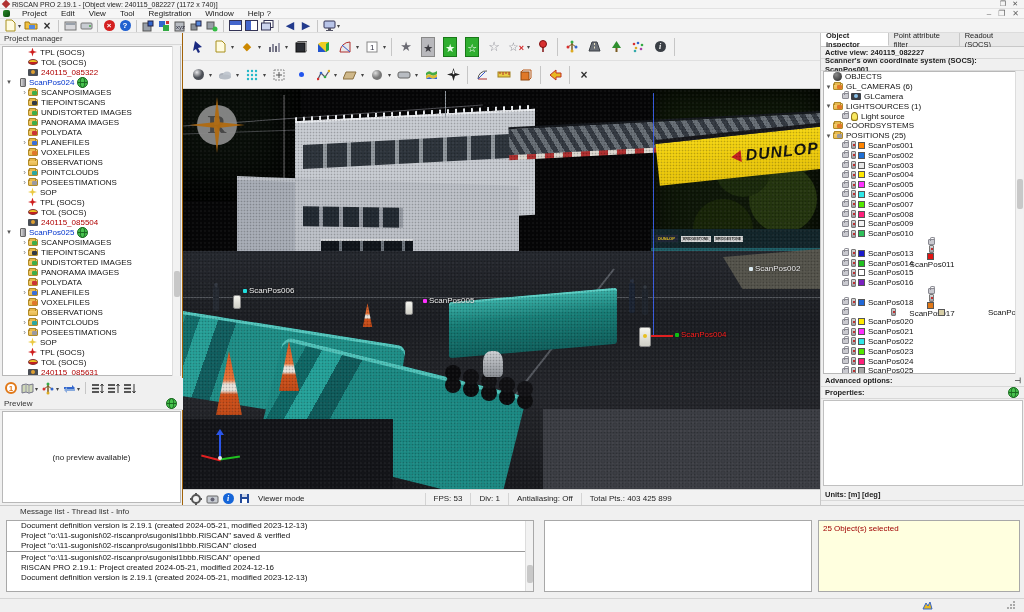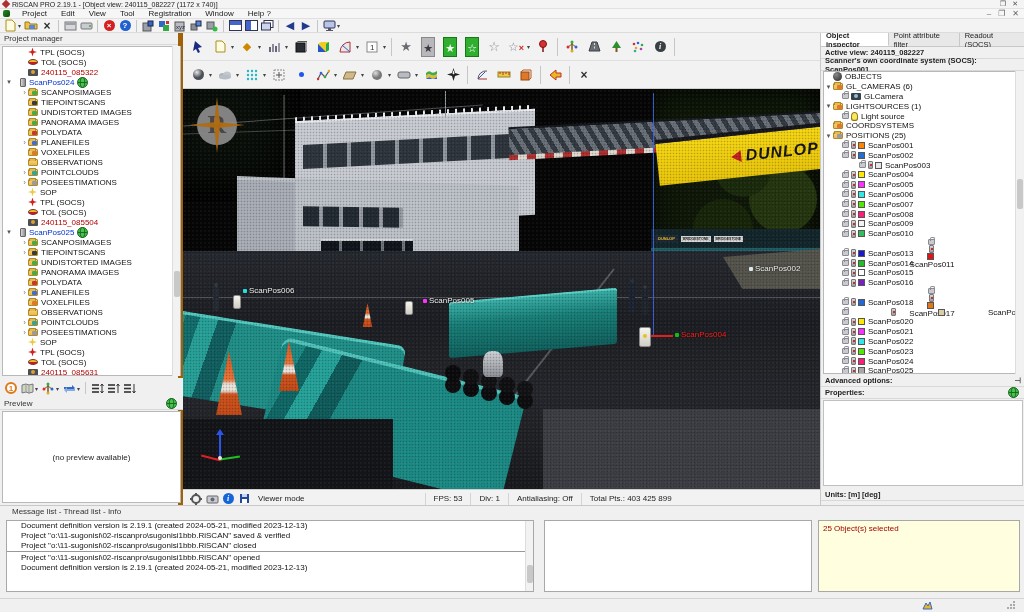--- a/index.html
+++ b/index.html
@@ -18,21 +18,21 @@
   #maintoolbar { left:0; top:19px; width:1024px; height:14px; background:#f3f3f3; border-bottom:1px solid #dcdcdc; display:flex; align-items:center; padding-left:2px; }
 
   .tbi { height:13px; min-width:14px; display:inline-flex; align-items:center; justify-content:center; margin:0 1px; border-radius:2px; }
   .tbi svg { display:block; }
   .dd { font-size:6px; color:#444; margin:0 2px 0 0; }
   .tsep { width:1px; height:12px; background:#c6c6c6; margin:0 3px; }
   .cir { width:11px; height:11px; border-radius:50%; color:#fff; font-size:8px; font-weight:bold; display:inline-flex; align-items:center; justify-content:center; }
   .glyph { font-size:11px; line-height:1; }
 
   
-  #leftpanel { left:0; top:33px; width:183px; height:472px; background:#f0f0f0; border-right:5px solid #a16207; }
+  #leftpanel { left:0; top:33px; width:183px; height:472px; background:#f0f0f0; border-right:1px solid #a16207; }
   .paneltab { height:12px; font-size:8px; color:#333; padding:1px 4px; background:#f0f0f0; border-bottom:1px solid #d8d8d8; display:flex; align-items:center; }
   #ptree { position:absolute; left:2px; top:13px; width:179px; height:330px; background:#fff; border:1px solid #b8b8b8; overflow:hidden; }
   .trow { height:10px; display:flex; align-items:center; font-size:8px; white-space:nowrap; }
   .trow .exp { width:8px; font-size:7px; color:#555; text-align:center; flex:none; }
   .trow .chev { width:7px; font-size:8px; color:#777; text-align:center; flex:none; }
   .fold { width:10px; height:7px; background:linear-gradient(#f6d278,#e8b94e); border:1px solid #b08a28; border-radius:1px; position:relative; flex:none; margin-right:3px; }
   .fold::before { content:""; position:absolute; left:0; top:-2px; width:5px; height:2px; background:#e8b94e; border:1px solid #b08a28; border-bottom:none; border-radius:1px 1px 0 0; }
   .chip { position:absolute; right:0; bottom:0; width:5px; height:4px; border-radius:1px; }
   .mini { flex:none; margin-right:3px; }
   .vscroll { position:absolute; width:8px; background:#f2f2f2; border-left:1px solid #ddd; }
@@ -74,21 +74,21 @@
   .orow .exp { width:9px; font-size:7px; color:#555; text-align:center; flex:none; }
   .lockic { width:7px; height:6px; background:#c9c9cf; border:1px solid #8a8a92; border-radius:1px; position:relative; flex:none; margin-right:2px; }
   .lockic::before { content:""; position:absolute; left:1px; top:-3px; width:3px; height:3px; border:1px solid #8a8a92; border-bottom:none; border-radius:2px 2px 0 0; }
   .tripod { width:5px; height:8px; background:linear-gradient(#d8d8d8,#9a9aa0); border:1px solid #777; border-radius:1px; position:relative; flex:none; margin-right:2px; }
   .tripod::after { content:""; position:absolute; left:1px; top:2px; width:2px; height:2px; background:#c03030; }
   .csq { width:7px; height:7px; border:1px solid #555; flex:none; margin-right:3px; }
   #props-empty { position:absolute; left:2px; top:367px; width:200px; height:86px; background:#fff; border:1px solid #c0c0c0; }
 
   
   #bottompanel { left:0; top:505px; width:1024px; height:93px; background:#f0f0f0; border-top:1px solid #c8c8c8; }
-  #msgtab { height:12px; font-size:8px; color:#333; padding:1px 12px; }
+  #msgtab { height:12px; font-size:8px; color:#333; padding:1px 20px; }
   .msgbox { position:absolute; top:14px; height:72px; background:#fff; border:1px solid #a8a8a8; font-size:8px; overflow:hidden; }
   .msgbox .ln { padding:0 3px 0 14px; line-height:9.8px; white-space:nowrap; color:#111; }
   .msgbox hr { border:none; border-top:1px solid #999; margin:1px 0; }
   #selbox { left:818px; top:14px; width:202px; background:#ffffdf; }
   #selbox .sel { padding:3px 4px; font-size:8px; color:#a00000; }
   #statusstrip { left:0; top:598px; width:1024px; height:14px; background:#f0f0f0; border-top:1px solid #d4d4d4; display:flex; align-items:center; }
 
   
   #wm { position:absolute; left:6px; top:8px; width:56px; height:56px; z-index:20; }
   #wm .circ { position:absolute; left:8px; top:8px; width:40px; height:40px; border-radius:50%; background:#8c8c8c; opacity:.92; display:flex; align-items:center; justify-content:center; font-weight:bold; font-size:26px; color:#4c4c4c; font-family:"Liberation Serif", serif; }
@@ -1123,21 +1123,21 @@
         <span class="tripod"></span>
         <span class="csq" style="background: rgb(255, 132, 0);"></span>
         <span>ScanPos001</span>
       </div>
       <div class="orow" style="padding-left: 18px;">
         <span class="lockic"></span>
         <span class="tripod"></span>
         <span class="csq" style="background: rgb(31, 111, 212);"></span>
         <span>ScanPos002</span>
       </div>
-      <div class="orow" style="padding-left: 35px;">
+      <div class="orow" style="padding-left: 18px;">
         <span class="lockic"></span>
         <span class="tripod"></span>
         <span class="csq" style="background: rgb(230, 230, 230);"></span>
         <span>ScanPos003</span>
       </div>
       <div class="orow" style="padding-left: 18px;">
         <span class="lockic"></span>
         <span class="tripod"></span>
         <span class="csq" style="background: rgb(255, 232, 0);"></span>
         <span>ScanPos004</span>
@@ -1285,20 +1285,21 @@
 </div>
 
 <div class="abs" id="bottompanel">
   <div id="msgtab">Message list - Thread list - Info</div>
   <div class="msgbox" id="msgbox1" style="left:6px;width:528px;">
       <div class="ln">Document definition version is 2.19.1 (created 2024-05-21, modified 2023-12-13)</div>
       <div class="ln">Project "o:\11-sugonisi\02-riscanpro\sugonisi1bbb.RiSCAN" saved &amp; verified</div>
       <div class="ln">Project "o:\11-sugonisi\02-riscanpro\sugonisi1bbb.RiSCAN" closed</div>
       <hr>
       <div class="ln">Project "o:\11-sugonisi\02-riscanpro\sugonisi1bbb.RiSCAN" opened</div>
+      <div class="ln">RiSCAN PRO 2.19.1: Project created 2024-05-21, modified 2024-12-16</div>
       <div class="ln">Document definition version is 2.19.1 (created 2024-05-21, modified 2023-12-13)</div>
     </div>
   <div class="vscroll" style="left:525px;top:15px;height:70px;">
     <div class="vthumb" style="top:44px;height:18px;"></div>
   </div>
   <div class="msgbox" style="left:544px;width:268px;"></div>
   <div class="msgbox" id="selbox">
     <div class="sel">25 Object(s) selected</div>
   </div>
 </div>

